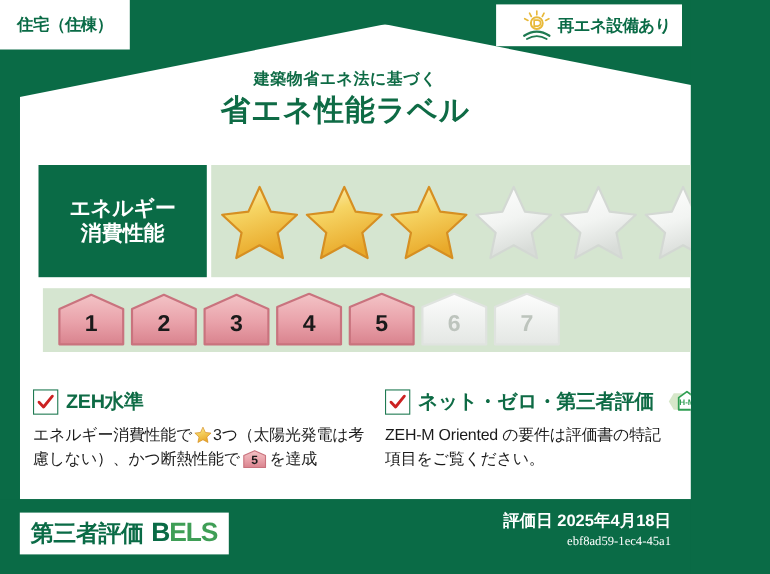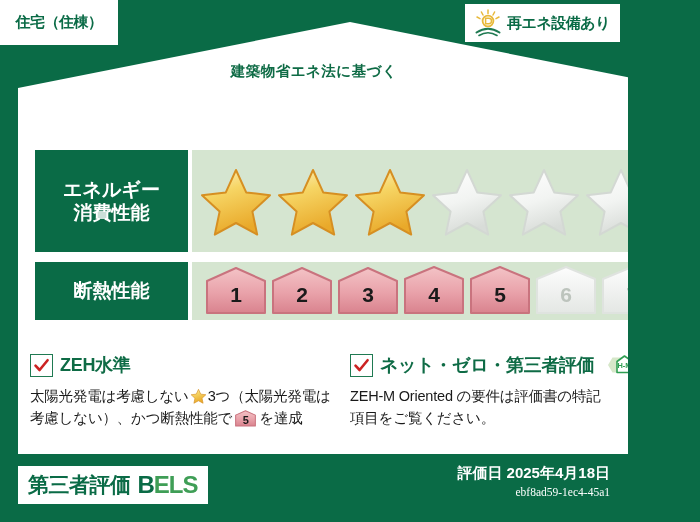--- a/index.html
+++ b/index.html
@@ -36,21 +36,21 @@
   .tag-left span{
     color:#0a6b46;font-weight:bold;font-size:15px;letter-spacing:-0.5px;
   }
 
   
   .tag-right{
     position:absolute;right:8px;top:4px;
     height:38px;
     background:#ffffff;
     display:flex;align-items:center;
-    padding:0 10px 0 8px;
+    padding:0 10px 0 22px;
     z-index:6;
   }
   .tag-right .label{
     color:#0a6b46;font-weight:bold;font-size:15px;letter-spacing:-0.5px;
     margin-left:4px;
   }
   .sun-icon{width:30px;height:28px;display:block;}
 
   
   .sub-title{
@@ -202,20 +202,21 @@
       </g>
       <circle cx="15" cy="12" r="5.4" fill="none" stroke="#e8b93a" stroke-width="1.8"></circle>
       <path d="M12.6 9.3 h3.2 a2.7 2.7 0 0 1 0 5.4 h-3.2 z M12.6 9.3 v5.4" fill="none" stroke="#e8b93a" stroke-width="1.5"></path>
       <path d="M3.5 23.5 Q15 16 26.5 23.5" fill="none" stroke="#1f7a52" stroke-width="2" stroke-linecap="round"></path>
       <path d="M6 26.5 Q15 21 24 26.5" fill="none" stroke="#1f7a52" stroke-width="1.6" stroke-linecap="round"></path>
     </svg>
     <span class="label">再エネ設備あり</span>
   </div>
 
   <div class="sub-title">建築物省エネ法に基づく</div>
+  <div class="main-title">省エネ性能ラベル</div>
 
   <div class="perf-row row-energy">
     <div class="row-label">
       <span>エネルギー</span>
       <span>消費性能</span>
     </div>
     <div class="row-panel">
       <div class="stars">
 
         <svg class="star" viewBox="0 0 76 74">
@@ -254,23 +255,20 @@
 
         <svg class="star" viewBox="0 0 76 74">
           <polygon points="38,6 48.2,28.4 72,31.2 54.4,47.6 59.2,70.6 38,59 16.8,70.6 21.6,47.6 4,31.2 27.8,28.4" fill="url(#gray1)" stroke="#d3d8d3" stroke-width="2" stroke-linejoin="round"></polygon>
         </svg>
 
       </div>
     </div>
   </div>
 
   <div class="perf-row row-insul">
-    <div class="row-label">
-      <span>断熱性能</span>
-    </div>
     <div class="row-panel">
       <div class="grades">
 
         <div class="grade on">
           <svg viewBox="0 0 64 50">
             <defs>
               <linearGradient id="pink1" x1="0" y1="0" x2="0" y2="1">
                 <stop offset="0%" stop-color="#f3c3c6"></stop>
                   <stop offset="55%" stop-color="#e9a2aa"></stop>
                 <stop offset="100%" stop-color="#d9838e"></stop>
@@ -335,21 +333,21 @@
 
     <div class="crit">
       <div class="crit-head">
         <div class="chk">
           <svg viewBox="0 0 17 17">
             <path d="M2.5 8.6 L6.6 13 L14.6 3.2" fill="none" stroke="#cc2222" stroke-width="2.6" stroke-linecap="round" stroke-linejoin="round"></path>
           </svg>
         </div>
         <div class="crit-title">ZEH水準</div>
       </div>
-      <div class="crit-body"><span>太陽光発電は考慮しない</span><svg class="inline-star" viewBox="0 0 76 74">
+      <div class="crit-body"><span>エネルギー消費性能で</span><svg class="inline-star" viewBox="0 0 76 74">
             <polygon points="38,6 48.2,28.4 72,31.2 54.4,47.6 59.2,70.6 38,59 16.8,70.6 21.6,47.6 4,31.2 27.8,28.4" fill="url(#gold1)" stroke="#d68f22" stroke-width="3" stroke-linejoin="round"></polygon>
           </svg><span>3つ（太陽光発電は考慮しない）、かつ断熱性能で</span><span class="inline-grade"><svg viewBox="0 0 64 50">
               <polygon points="3,47 3,15 32,2 61,15 61,47" fill="url(#pink1)" stroke="#c9737e" stroke-width="3" stroke-linejoin="round"></polygon>
             </svg><i>5</i></span><span>を達成</span></div>
     </div>
 
     <div class="crit">
       <div class="crit-head">
         <div class="chk">
           <svg viewBox="0 0 17 17">

